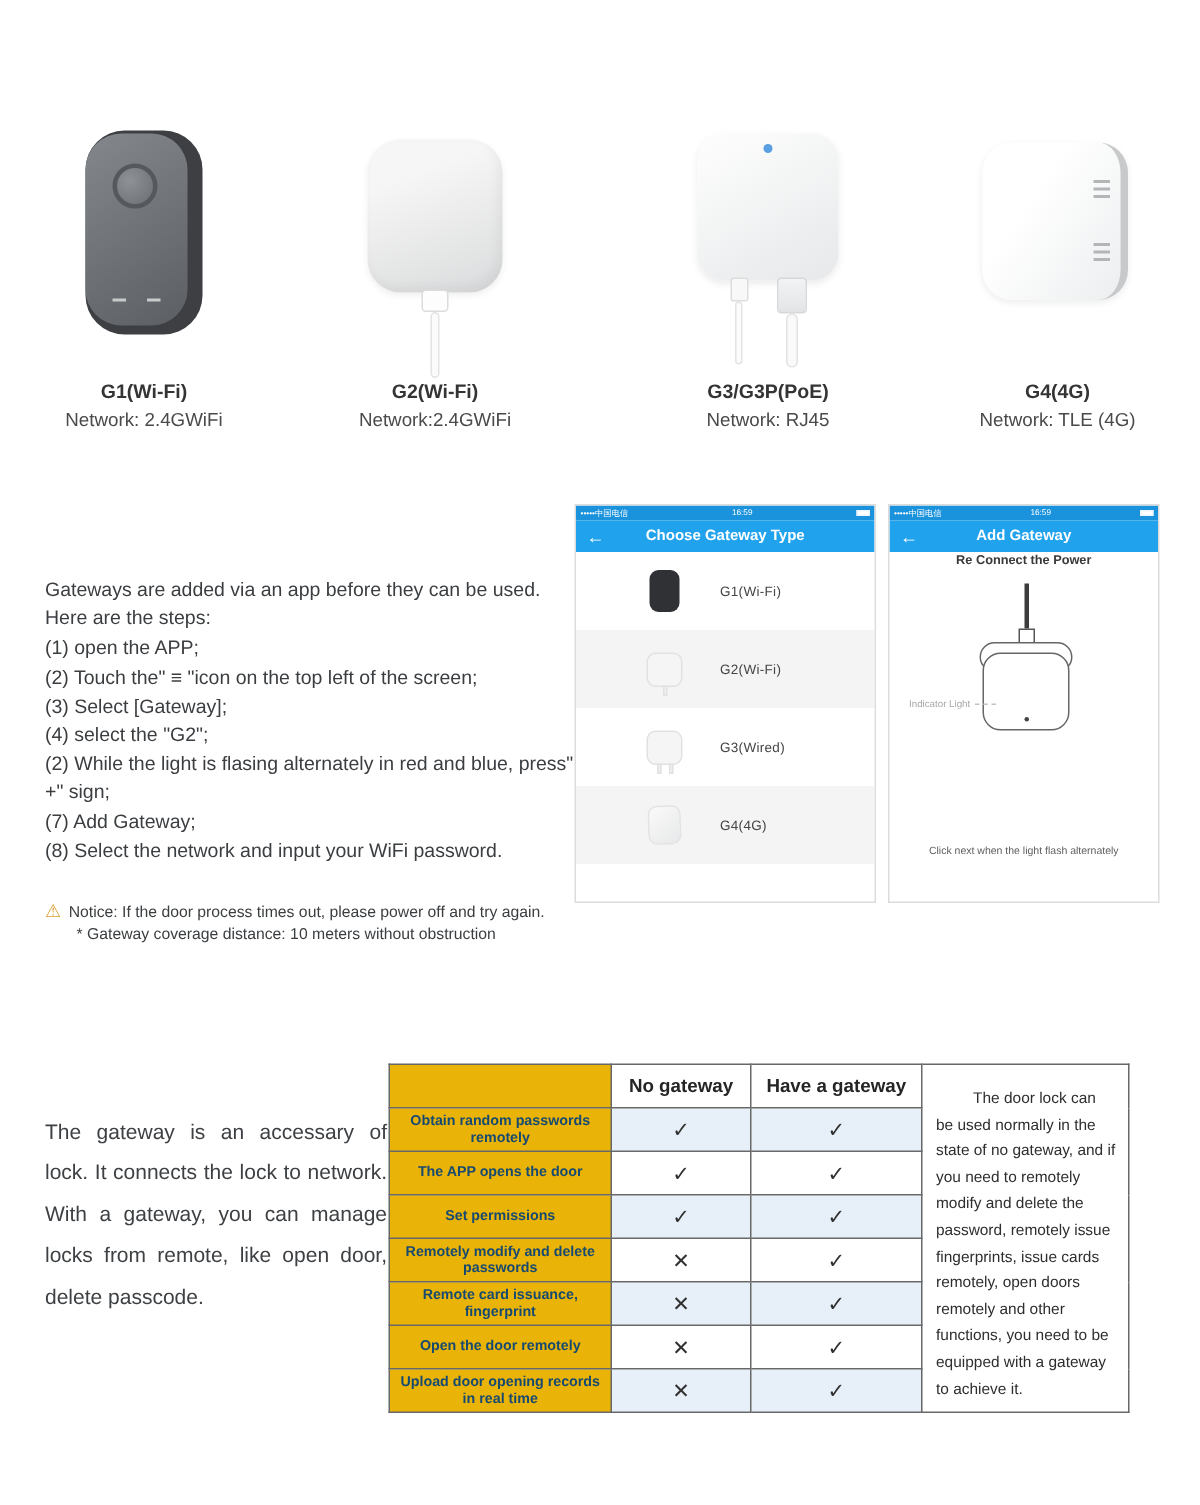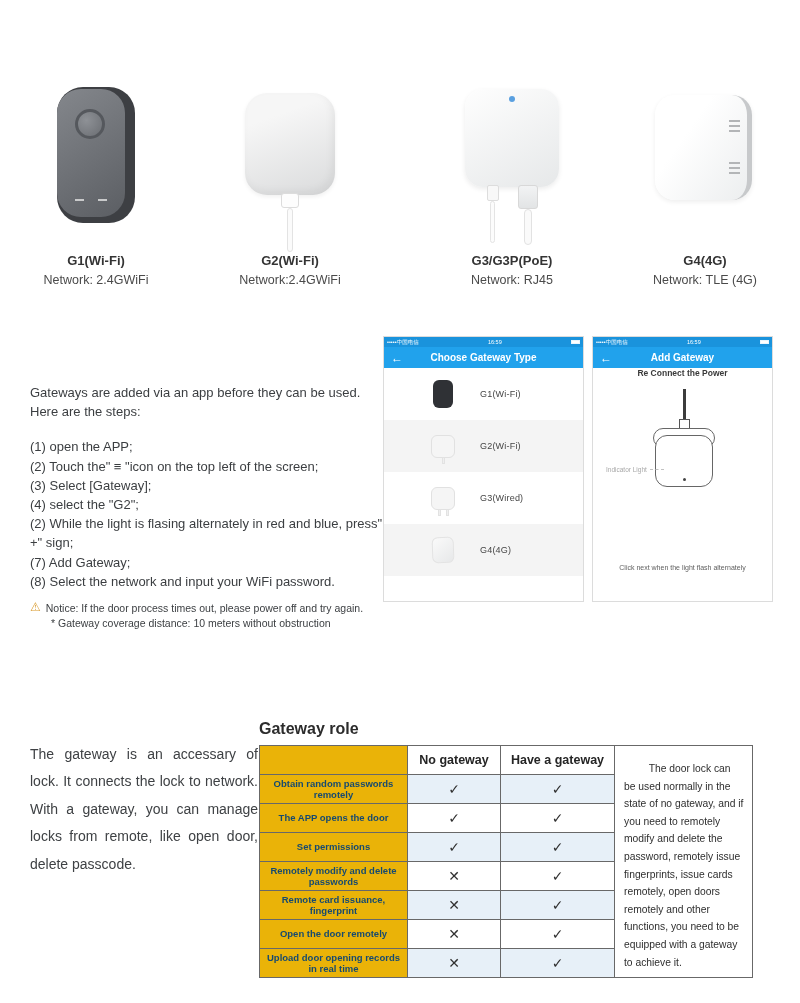--- a/index.html
+++ b/index.html
@@ -47,21 +47,21 @@
   
   .g4-body { position:absolute; left:30px; top:10px; width:97px; height:105px; border-radius:20px;
     background:linear-gradient(125deg,#ffffff 35%,#eceeef); border-right:5px solid #c7c9cb;
     box-shadow:0 2px 5px rgba(0,0,0,.07); }
   .g4-vents { position:absolute; right:7px; }
   .g4-vents.v-top { top:22px; } .g4-vents.v-bot { top:64px; }
   .g4-vents i { display:block; width:11px; height:2px; background:#b3b5b7; margin:3px 0; }
 
   
   .steps { position:absolute; left:30px; top:383px; width:358px; font-size:13px; line-height:19.2px; color:#3b3e41; }
-  .steps .intro { margin-bottom:16px; }
+  .steps .intro { margin-bottom:1px; }
   .notice { position:absolute; left:30px; top:601px; width:360px; font-size:10.5px; line-height:15px; color:#3b3e41; }
   .notice .row1 { display:flex; align-items:flex-start; }
   .warn-ico { color:#d99b2e; font-size:12px; margin-right:5px; line-height:13px; }
   .notice .row2 { margin-left:21px; }
 
   
   .phone { position:absolute; top:336px; background:#fff; border:1px solid #dcdcdc; overflow:hidden; }
   .phone1 { left:383px; width:201px; height:266px; }
   .phone2 { left:592px; width:181px; height:266px; }
   .p-status { height:10px; background:#1a93dc; color:#fff; font-size:5.5px;
@@ -94,21 +94,21 @@
   .p2-dot { position:absolute; left:90px; top:100px; width:3px; height:3px; background:#444; border-radius:50%; }
   .p2-ind { position:absolute; left:13px; top:88px; display:flex; align-items:center;
     font-size:6.5px; color:#a8a8a8; }
   .p2-ind .lead { width:14px; border-top:1px dashed #c2c2c2; margin-left:3px; }
   .p2-caption { position:absolute; left:0; width:100%; top:186px; text-align:center; font-size:7px; color:#5f5f5f; }
 
   
   .bottom-par { position:absolute; left:30px; top:741px; width:228px; font-size:14px;
     line-height:27.4px; color:#3e4144; text-align:justify; }
   .role-heading { position:absolute; left:259px; top:720px; font-size:16px; font-weight:bold; color:#2c2c2c; }
-  table.role { position:absolute; left:259px; top:745px; border-collapse:collapse; table-layout:fixed; }
+  table.role { position:absolute; left:259px; top:709px; border-collapse:collapse; table-layout:fixed; }
   table.role td, table.role th { border:1px solid #686868; padding:0; }
   table.role th { width:93px; height:28px; background:#fff; font-size:12.5px; font-weight:bold; color:#252525; }
   table.role th.w2 { width:114px; }
   table.role td.lbl { width:148px; height:29px; background:#eab308; color:#164a70; font-weight:bold;
     font-size:9.5px; text-align:center; line-height:1.2; padding:1px 6px; }
   table.role td.val { text-align:center; font-size:14px; color:#303030; background:#fff; }
   table.role tr.alt td.val { background:#e7f0f8; }
   table.role td.note { width:138px; background:#fff; vertical-align:top; padding:14px 8px 6px 9px; }
   table.role td.note span { display:block; font-size:10.3px; line-height:17.6px; color:#2e2e2e; text-indent:2.4em; }
 </style>

